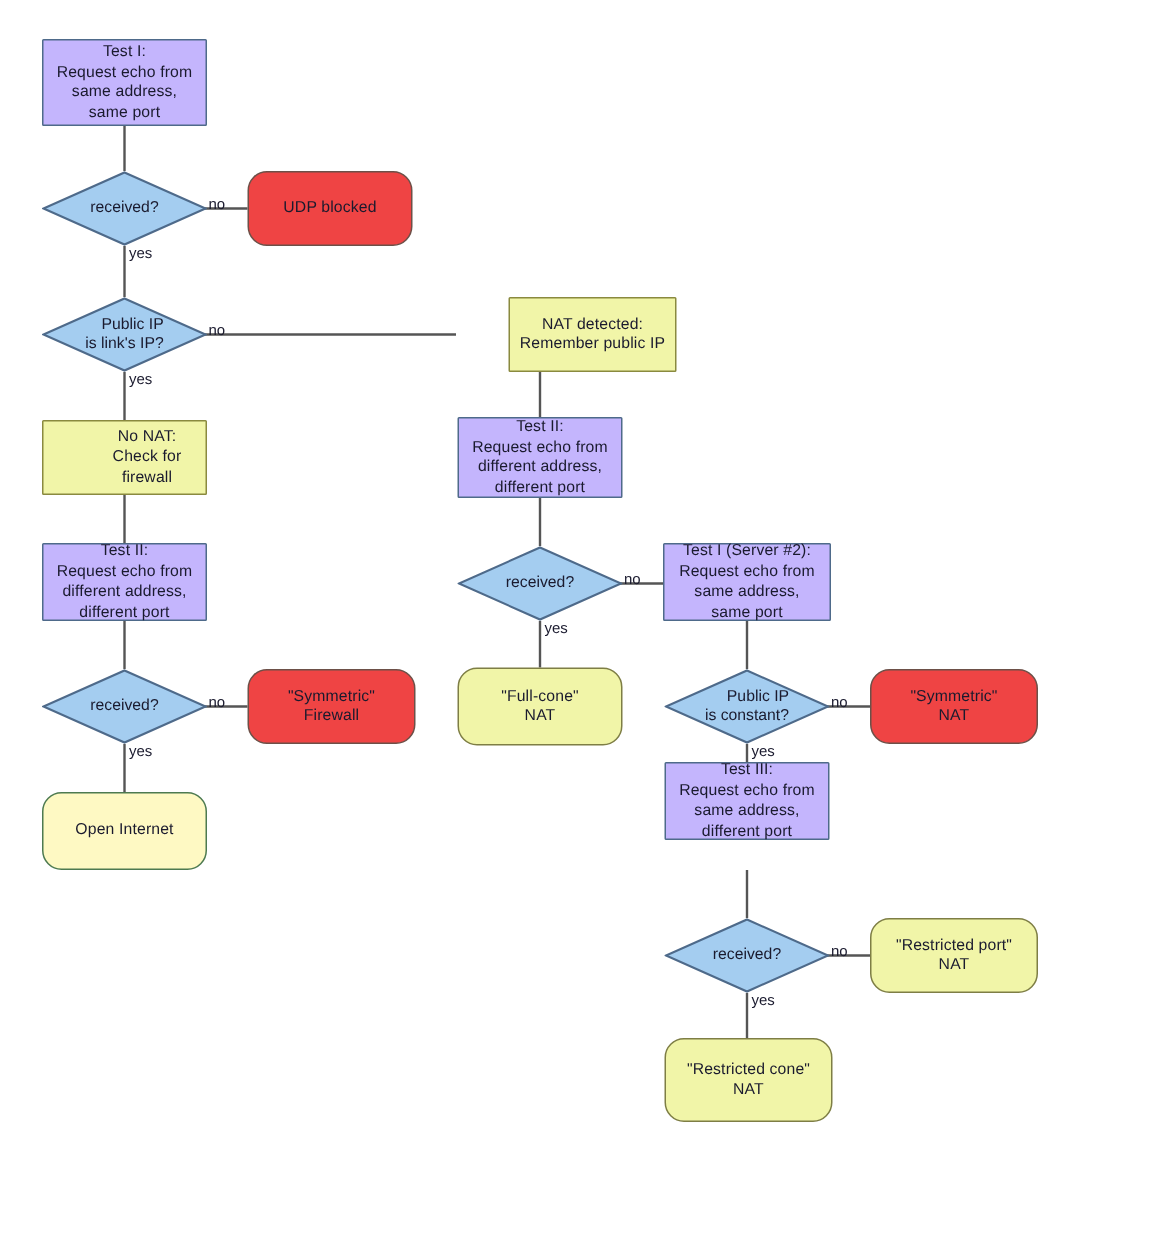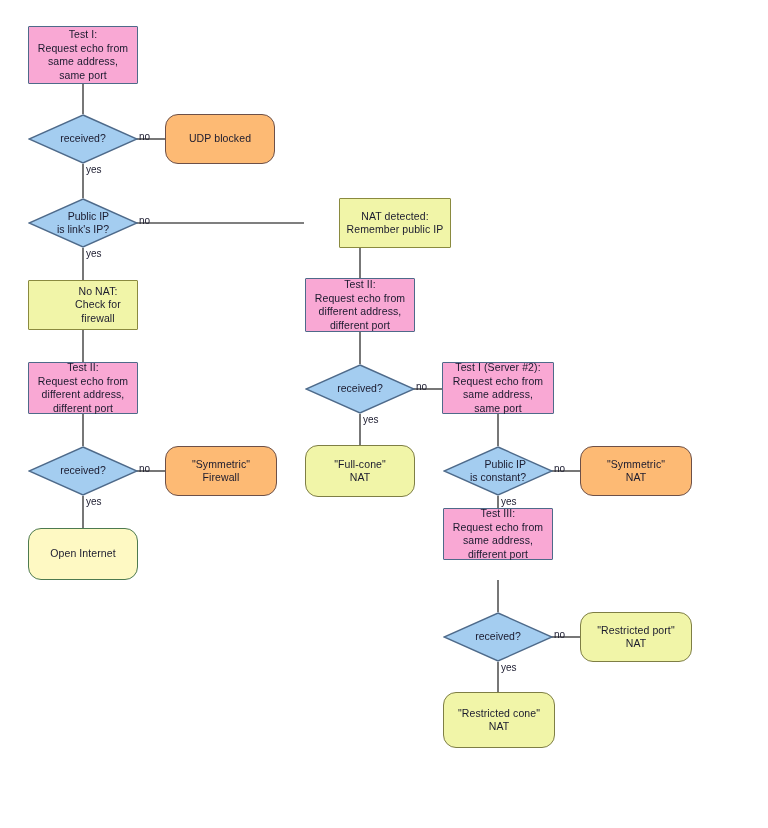--- a/index.html
+++ b/index.html
@@ -45,29 +45,29 @@
     letter-spacing: 0.1px;
     white-space: pre-line;
     padding: 2px 4px;
   }
 
   
   .proc {
     border: 1px solid #4e6a8a;
     border-radius: 1px;
   }
-  .proc.blue   { background: #f9a8d4; }
+  .proc.blue   { background: #c4b5fd; }
   .proc.yellow { background: #f1f5a8; border-color: #8a8a3f; }
 
   
   .term {
     border: 1px solid #6b6b6b;
     border-radius: 13px;
   }
-  .term.salmon { background: #fdba74; border-color: #6d5048; }
+  .term.salmon { background: #ef4444; border-color: #6d5048; }
   .term.green  { background: #fef9c3; border-color: #4d7a50; }
   .term.yellow { background: #f1f5a8; border-color: #7e7e45; }
 
   
   .decision {
     position: absolute;
     display: flex;
     align-items: center;
     justify-content: center;
     text-align: right;

